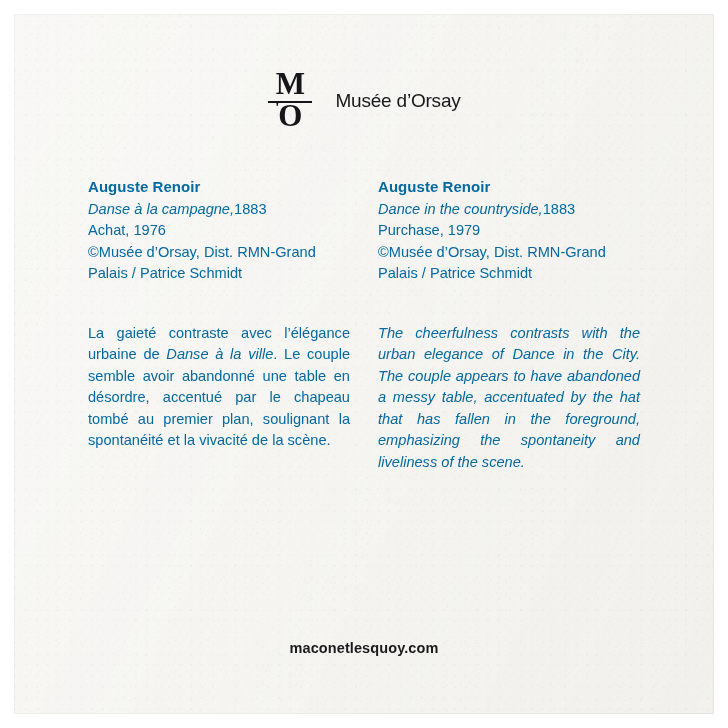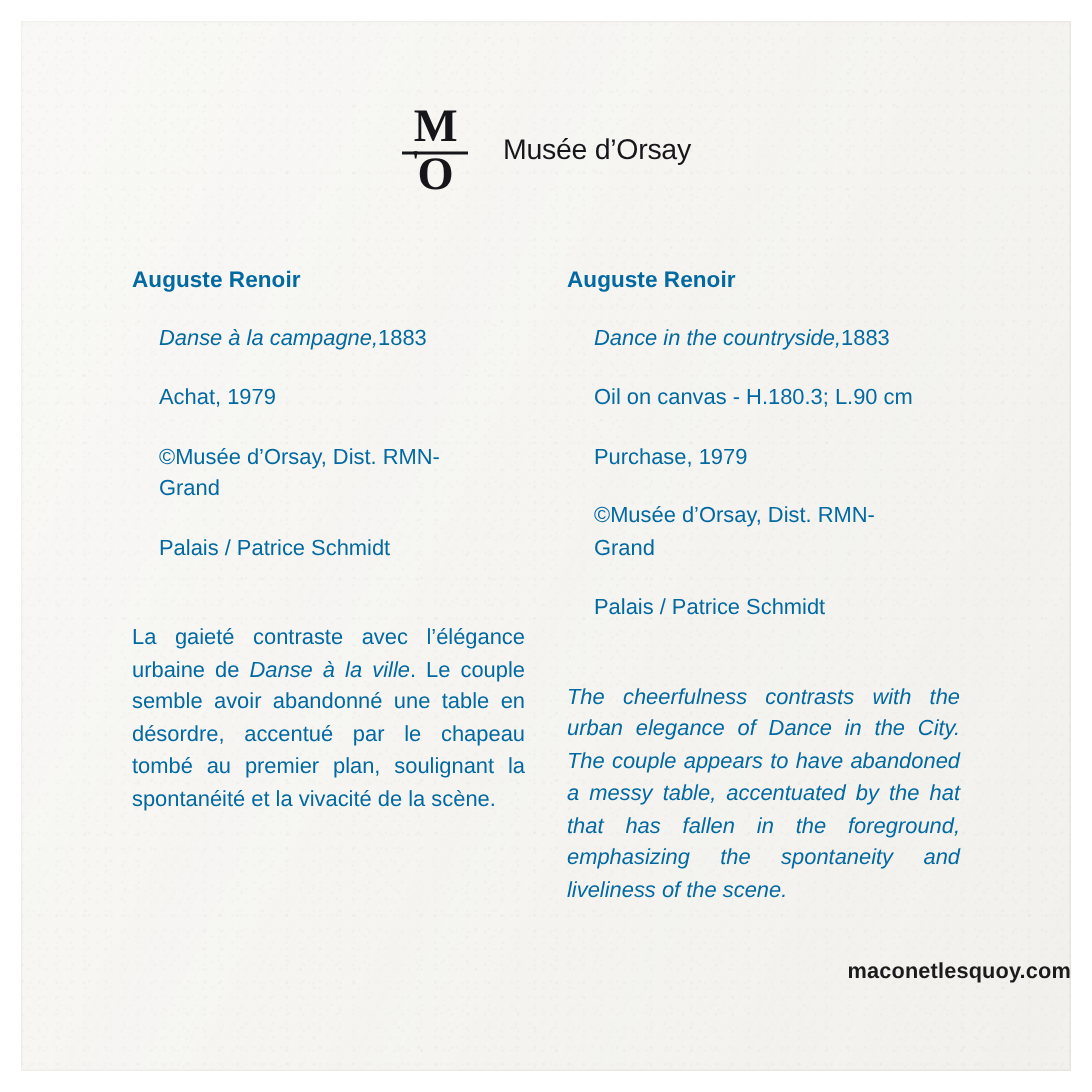--- a/index.html
+++ b/index.html
@@ -127,21 +127,21 @@
   .col.left { margin-right: 28px; }
   .col.right { }
 
   .credit-title {
     font-weight: 700;
     font-size: 15px;
     margin: 0 0 1px 0;
     letter-spacing: 0.05px;
   }
   .credit-line {
-    margin: 18px;
+    margin: 0;
   }
   .credit-line.italic-part .work {
     font-style: italic;
   }
   .body-block {
     margin-top: 38px;
   }
   .para {
     margin: 0;
     text-align: justify;
@@ -156,21 +156,21 @@
   .col.right .credit-title { font-style: normal; }
   .col.right .credit-line.nonitalic { font-style: normal; }
   .inline-italic { font-style: italic; }
 
   
   .footer {
     position: absolute;
     bottom: 58px;
     left: 0;
     width: 100%;
-    text-align: right;
+    text-align: center;
     font-size: 14.5px;
     font-weight: 700;
     color: #1b1b1d;
     letter-spacing: 0.1px;
   }
 </style>
 </head>
 <body>
 
 <div class="card">
@@ -185,33 +185,32 @@
         <div class="o">O</div>
       </div>
       <div class="museum-name">Musée d’Orsay</div>
     </div>
 
     <div class="columns">
 
       <div class="col left">
         <div class="credit-title">Auguste Renoir</div>
         <div class="credit-line italic-part"><span class="work">Danse à la campagne,</span><span>1883</span></div>
-        <div class="credit-line">Achat, 1979</div>
+        <div class="credit-line">Achat, 1976</div>
         <div class="credit-line">©Musée d’Orsay, Dist. RMN-Grand</div>
         <div class="credit-line">Palais / Patrice Schmidt</div>
 
         <div class="body-block">
           <p class="para"><span>La gaieté contraste avec l’élégance urbaine de </span><span class="inline-italic">Danse à la ville</span><span>. Le couple semble avoir abandonné une table en désordre, accentué par le chapeau tombé au premier plan, soulignant la spontanéité et la vivacité de la scène.</span></p>
         </div>
       </div>
 
       <div class="col right">
         <div class="credit-title">Auguste Renoir</div>
         <div class="credit-line italic-part"><span class="work">Dance in the countryside,</span><span class="nonitalic" style="font-style:normal">1883</span></div>
-        <div class="credit-line nonitalic">Oil on canvas - H.180.3; L.90 cm</div>
         <div class="credit-line nonitalic">Purchase, 1979</div>
         <div class="credit-line nonitalic">©Musée d’Orsay, Dist. RMN-Grand</div>
         <div class="credit-line nonitalic">Palais / Patrice Schmidt</div>
 
         <div class="body-block">
           <p class="para"><span>The cheerfulness contrasts with the urban elegance of </span><span>Dance in the City</span><span>. The couple appears to have abandoned a messy table, accentuated by the hat that has fallen in the foreground, emphasizing the spontaneity and liveliness of the scene.</span></p>
         </div>
       </div>
 
     </div>

